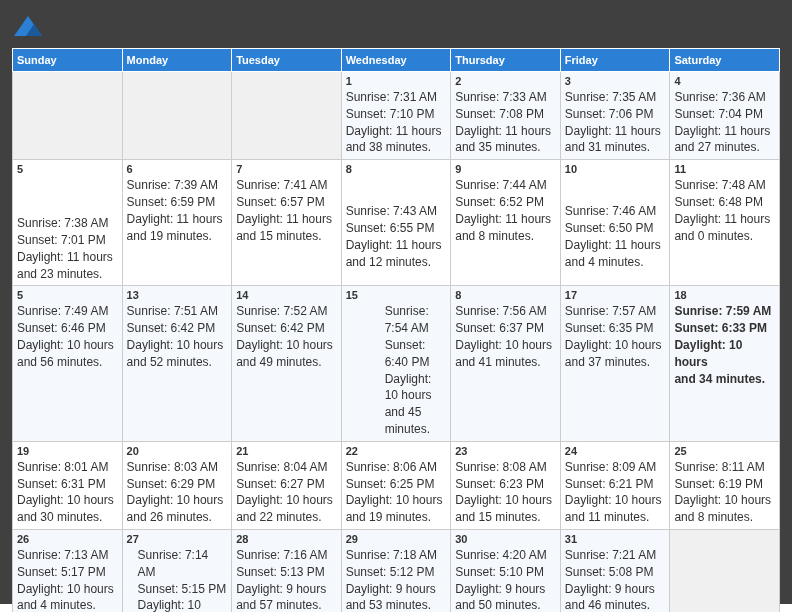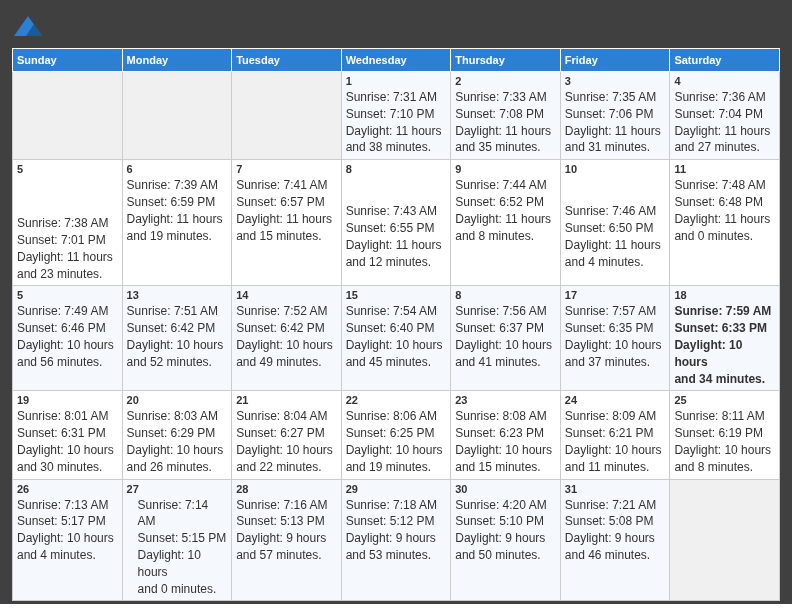--- a/index.html
+++ b/index.html
@@ -238,21 +238,21 @@
           </td>
           <td>
             <span class="day-num">14</span>
             <div class="day-info" style="white-space: pre-line;">Sunrise: 7:52 AM
 Sunset: 6:42 PM
 Daylight: 10 hours
 and 49 minutes.</div>
           </td>
           <td>
             <span class="day-num">15</span>
-            <div class="day-info" style="white-space: pre-line;">Sunrise: 7:54 AM
+            <div class="day-info" style="white-space: pre-line; margin-left: 39px;">Sunrise: 7:54 AM
 Sunset: 6:40 PM
 Daylight: 10 hours
 and 45 minutes.</div>
           </td>
           <td>
             <span class="day-num">8</span>
             <div class="day-info" style="white-space: pre-line;">Sunrise: 7:56 AM
 Sunset: 6:37 PM
 Daylight: 10 hours
 and 41 minutes.</div>

